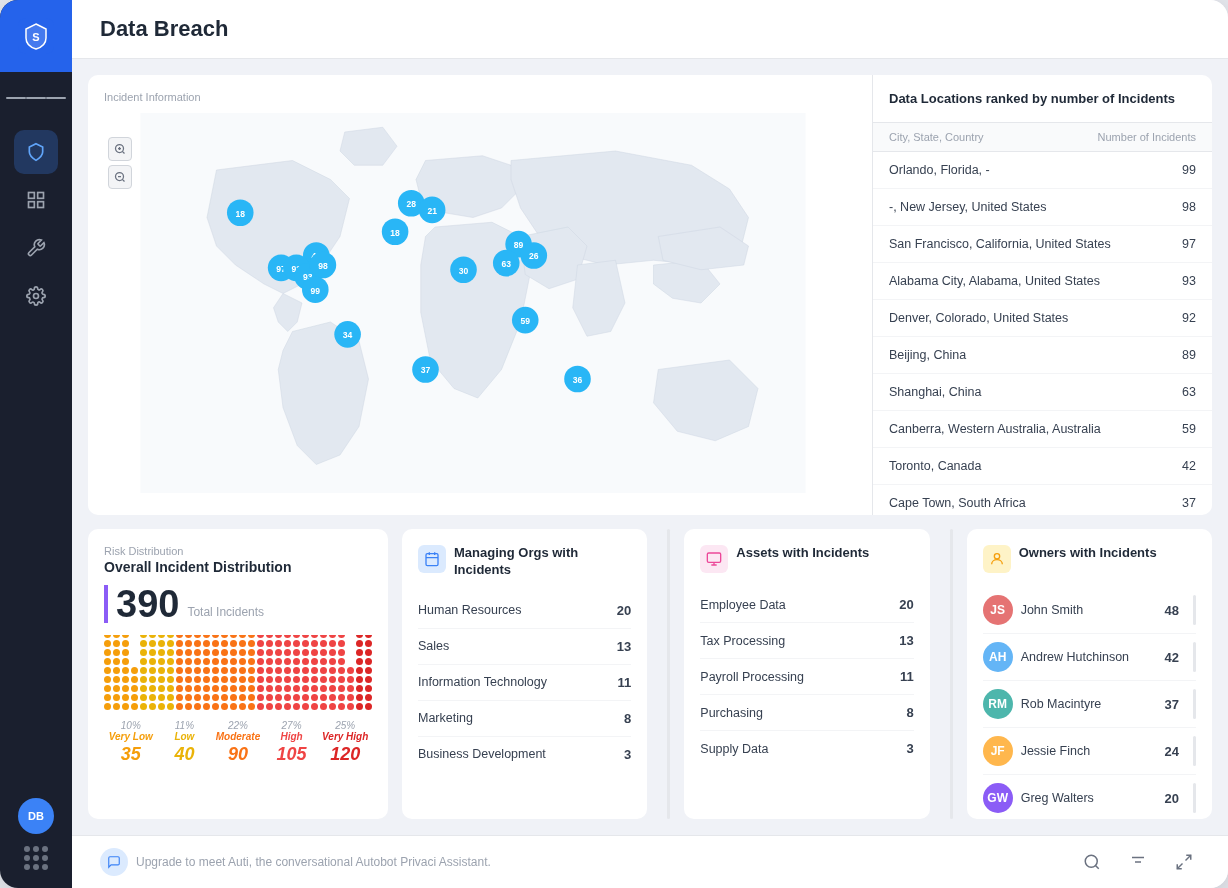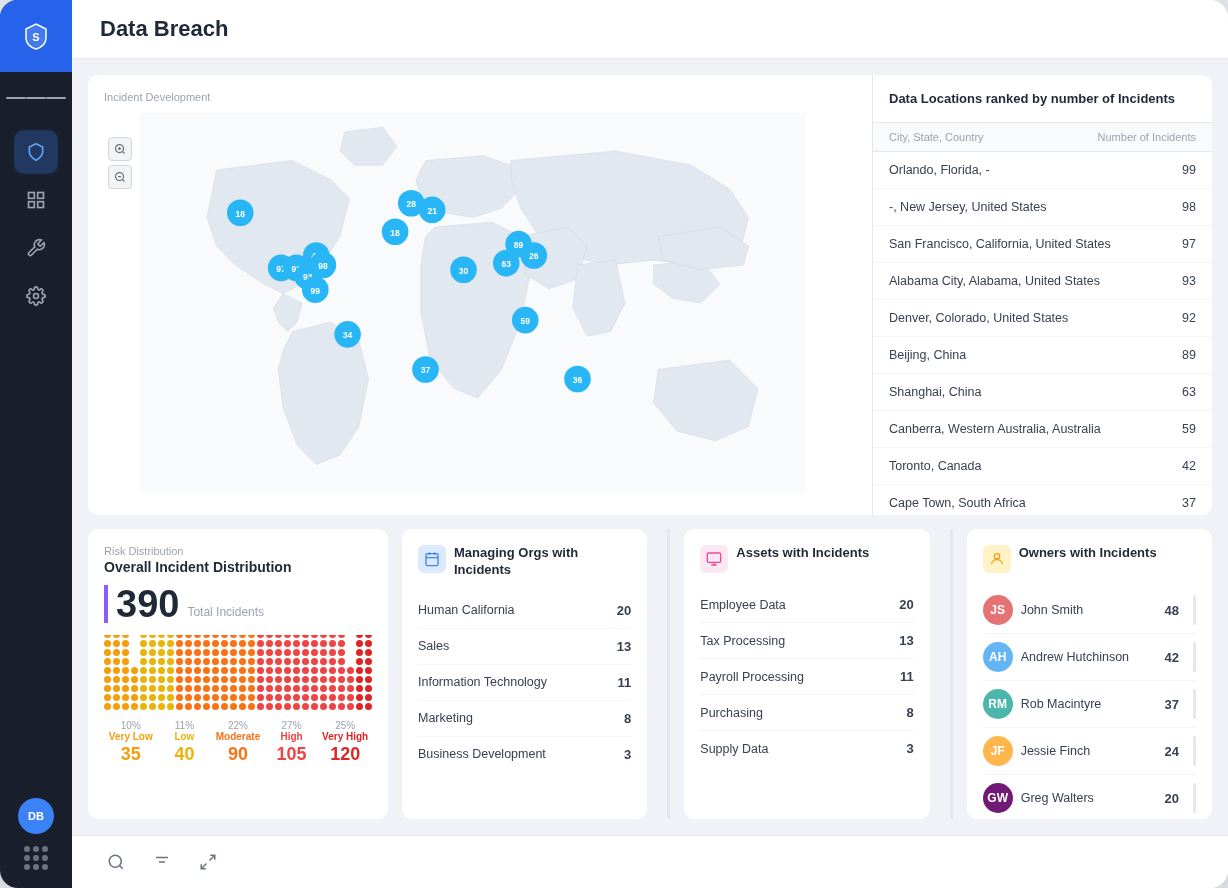--- a/index.html
+++ b/index.html
@@ -57,21 +57,21 @@
     
     .bottom-panels { display: flex; gap: 14px; min-height: 280px; }
     
     
     .risk-panel { background: white; border-radius: 10px; padding: 16px; width: 300px; flex-shrink: 0; }
     .risk-panel .section-label { font-size: 11px; color: #9ca3af; }
     .risk-panel .section-title { font-size: 14px; font-weight: 600; color: #1f2937; margin-bottom: 10px; }
     .total-incidents { display: flex; align-items: flex-end; gap: 8px; margin-bottom: 12px; }
     .total-num { font-size: 38px; font-weight: 700; color: #1f2937; line-height: 1; border-left: 4px solid #8b5cf6; padding-left: 8px; }
     .total-label { font-size: 12px; color: #9ca3af; padding-bottom: 4px; }
-    .risk-bars { display: flex; gap: 0; }
+    .risk-bars { display: flex; gap: 0; font-style: italic; }
     .risk-bar-item { flex: 1; text-align: center; }
     .risk-pct { font-size: 10px; color: #9ca3af; }
     .risk-label { font-size: 10px; font-weight: 600; margin-bottom: 2px; }
     .risk-val { font-size: 18px; font-weight: 700; }
     
     
     .orgs-panel { background: white; border-radius: 10px; padding: 16px; flex: 1; overflow: hidden; }
     .panel-header { display: flex; align-items: flex-start; gap: 8px; margin-bottom: 14px; }
     .panel-icon { width: 28px; height: 28px; background: #dbeafe; border-radius: 6px; display: flex; align-items: center; justify-content: center; flex-shrink: 0; }
     .panel-title { font-size: 13px; font-weight: 600; color: #1f2937; line-height: 1.3; }
@@ -167,21 +167,21 @@
 
     <div class="header">
       <h1>Data Breach</h1>
     </div>
 
     <div class="body">
 
       <div class="top-panel">
 
         <div class="map-section">
-          <div class="section-label">Incident Development</div>
+          <div class="section-label">Incident Information</div>
           <div class="map-controls">
             <div class="map-btn">
               <svg width="12" height="12" viewBox="0 0 24 24" fill="none" stroke="currentColor" stroke-width="2.5">
                   <circle cx="11" cy="11" r="8"></circle>
                   <line x1="21" y1="21" x2="16.65" y2="16.65"></line>
                   <line x1="11" y1="8" x2="11" y2="14"></line>
                   <line x1="8" y1="11" x2="14" y2="11"></line>
                 </svg>
             </div>
             <div class="map-btn">
@@ -739,21 +739,21 @@
                   <rect x="3" y="4" width="18" height="18" rx="2"></rect>
                   <line x1="16" y1="2" x2="16" y2="6"></line>
                   <line x1="8" y1="2" x2="8" y2="6"></line>
                   <line x1="3" y1="10" x2="21" y2="10"></line>
                 </svg>
             </div>
             <div class="panel-title">Managing Orgs with Incidents</div>
           </div>
           <div id="orgs-rows">
               <div class="panel-row">
-                <span class="panel-row-label">Human California</span>
+                <span class="panel-row-label">Human Resources</span>
                 <span class="panel-row-val">20</span>
               </div>
               <div class="panel-row">
                 <span class="panel-row-label">Sales</span>
                 <span class="panel-row-val">13</span>
               </div>
               <div class="panel-row">
                 <span class="panel-row-label">Information Technology</span>
                 <span class="panel-row-val">11</span>
               </div>
@@ -834,32 +834,40 @@
     <span class="owner-count">37</span>
     <div class="owner-vert"></div>
   </div>
               <div class="owner-row">
     <div class="owner-avatar" style="background:#ffb74d">JF</div>
     <span class="owner-name">Jessie Finch</span>
     <span class="owner-count">24</span>
     <div class="owner-vert"></div>
   </div>
               <div class="owner-row">
-    <div class="owner-avatar" style="background:#701a75">GW</div>
+    <div class="owner-avatar" style="background:#8b5cf6">GW</div>
     <span class="owner-name">Greg Walters</span>
     <span class="owner-count">20</span>
     <div class="owner-vert"></div>
   </div>
             </div>
         </div>
 
       </div>
     </div>
 
     <div class="footer">
+      <div class="footer-chat">
+        <div class="chat-bubble">
+          <svg width="14" height="14" viewBox="0 0 24 24" fill="none" stroke="#3b82f6" stroke-width="2">
+              <path d="M21 15a2 2 0 0 1-2 2H7l-4 4V5a2 2 0 0 1 2-2h14a2 2 0 0 1 2 2z"></path>
+            </svg>
+        </div>
+        <span class="footer-text">Upgrade to meet Auti, the conversational Autobot Privaci Assistant.</span>
+      </div>
       <div class="footer-actions">
         <div class="footer-btn">
           <svg width="18" height="18" viewBox="0 0 24 24" fill="none" stroke="#6b7280" stroke-width="2">
               <circle cx="11" cy="11" r="8"></circle>
               <line x1="21" y1="21" x2="16.65" y2="16.65"></line>
             </svg>
         </div>
         <div class="footer-btn">
           <svg width="18" height="18" viewBox="0 0 24 24" fill="none" stroke="#6b7280" stroke-width="2">
               <line x1="4" y1="6" x2="20" y2="6"></line>

